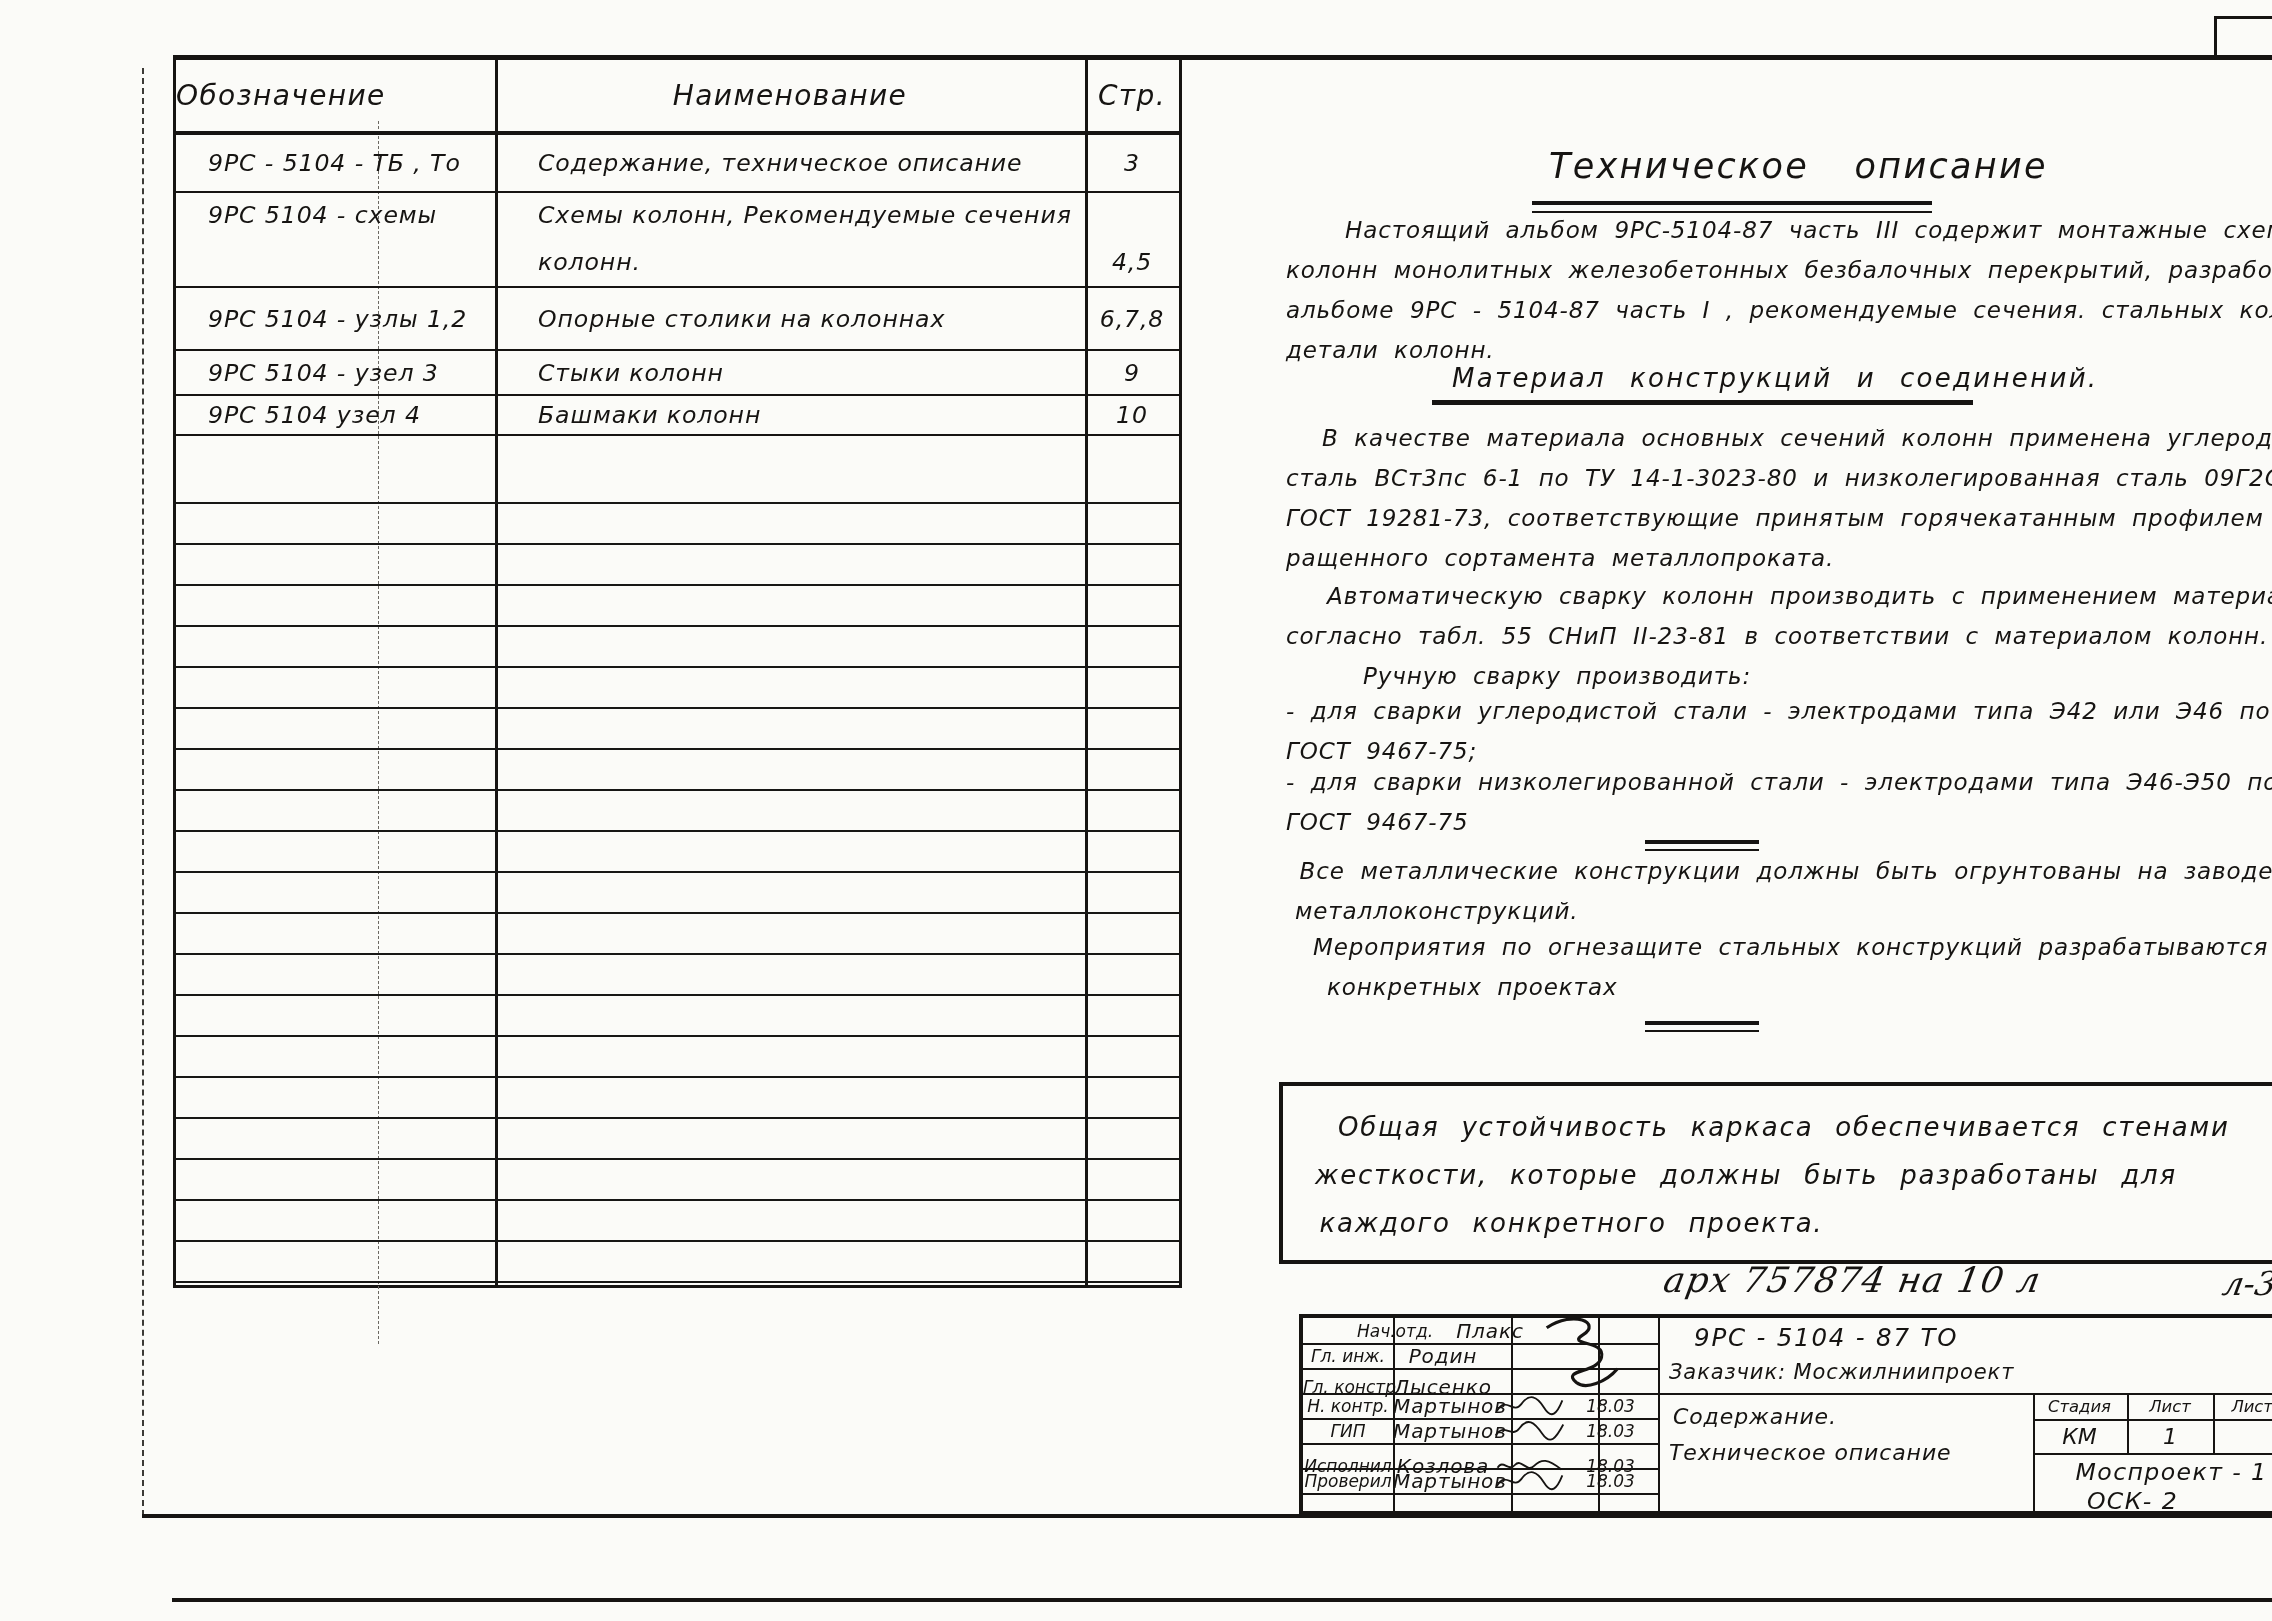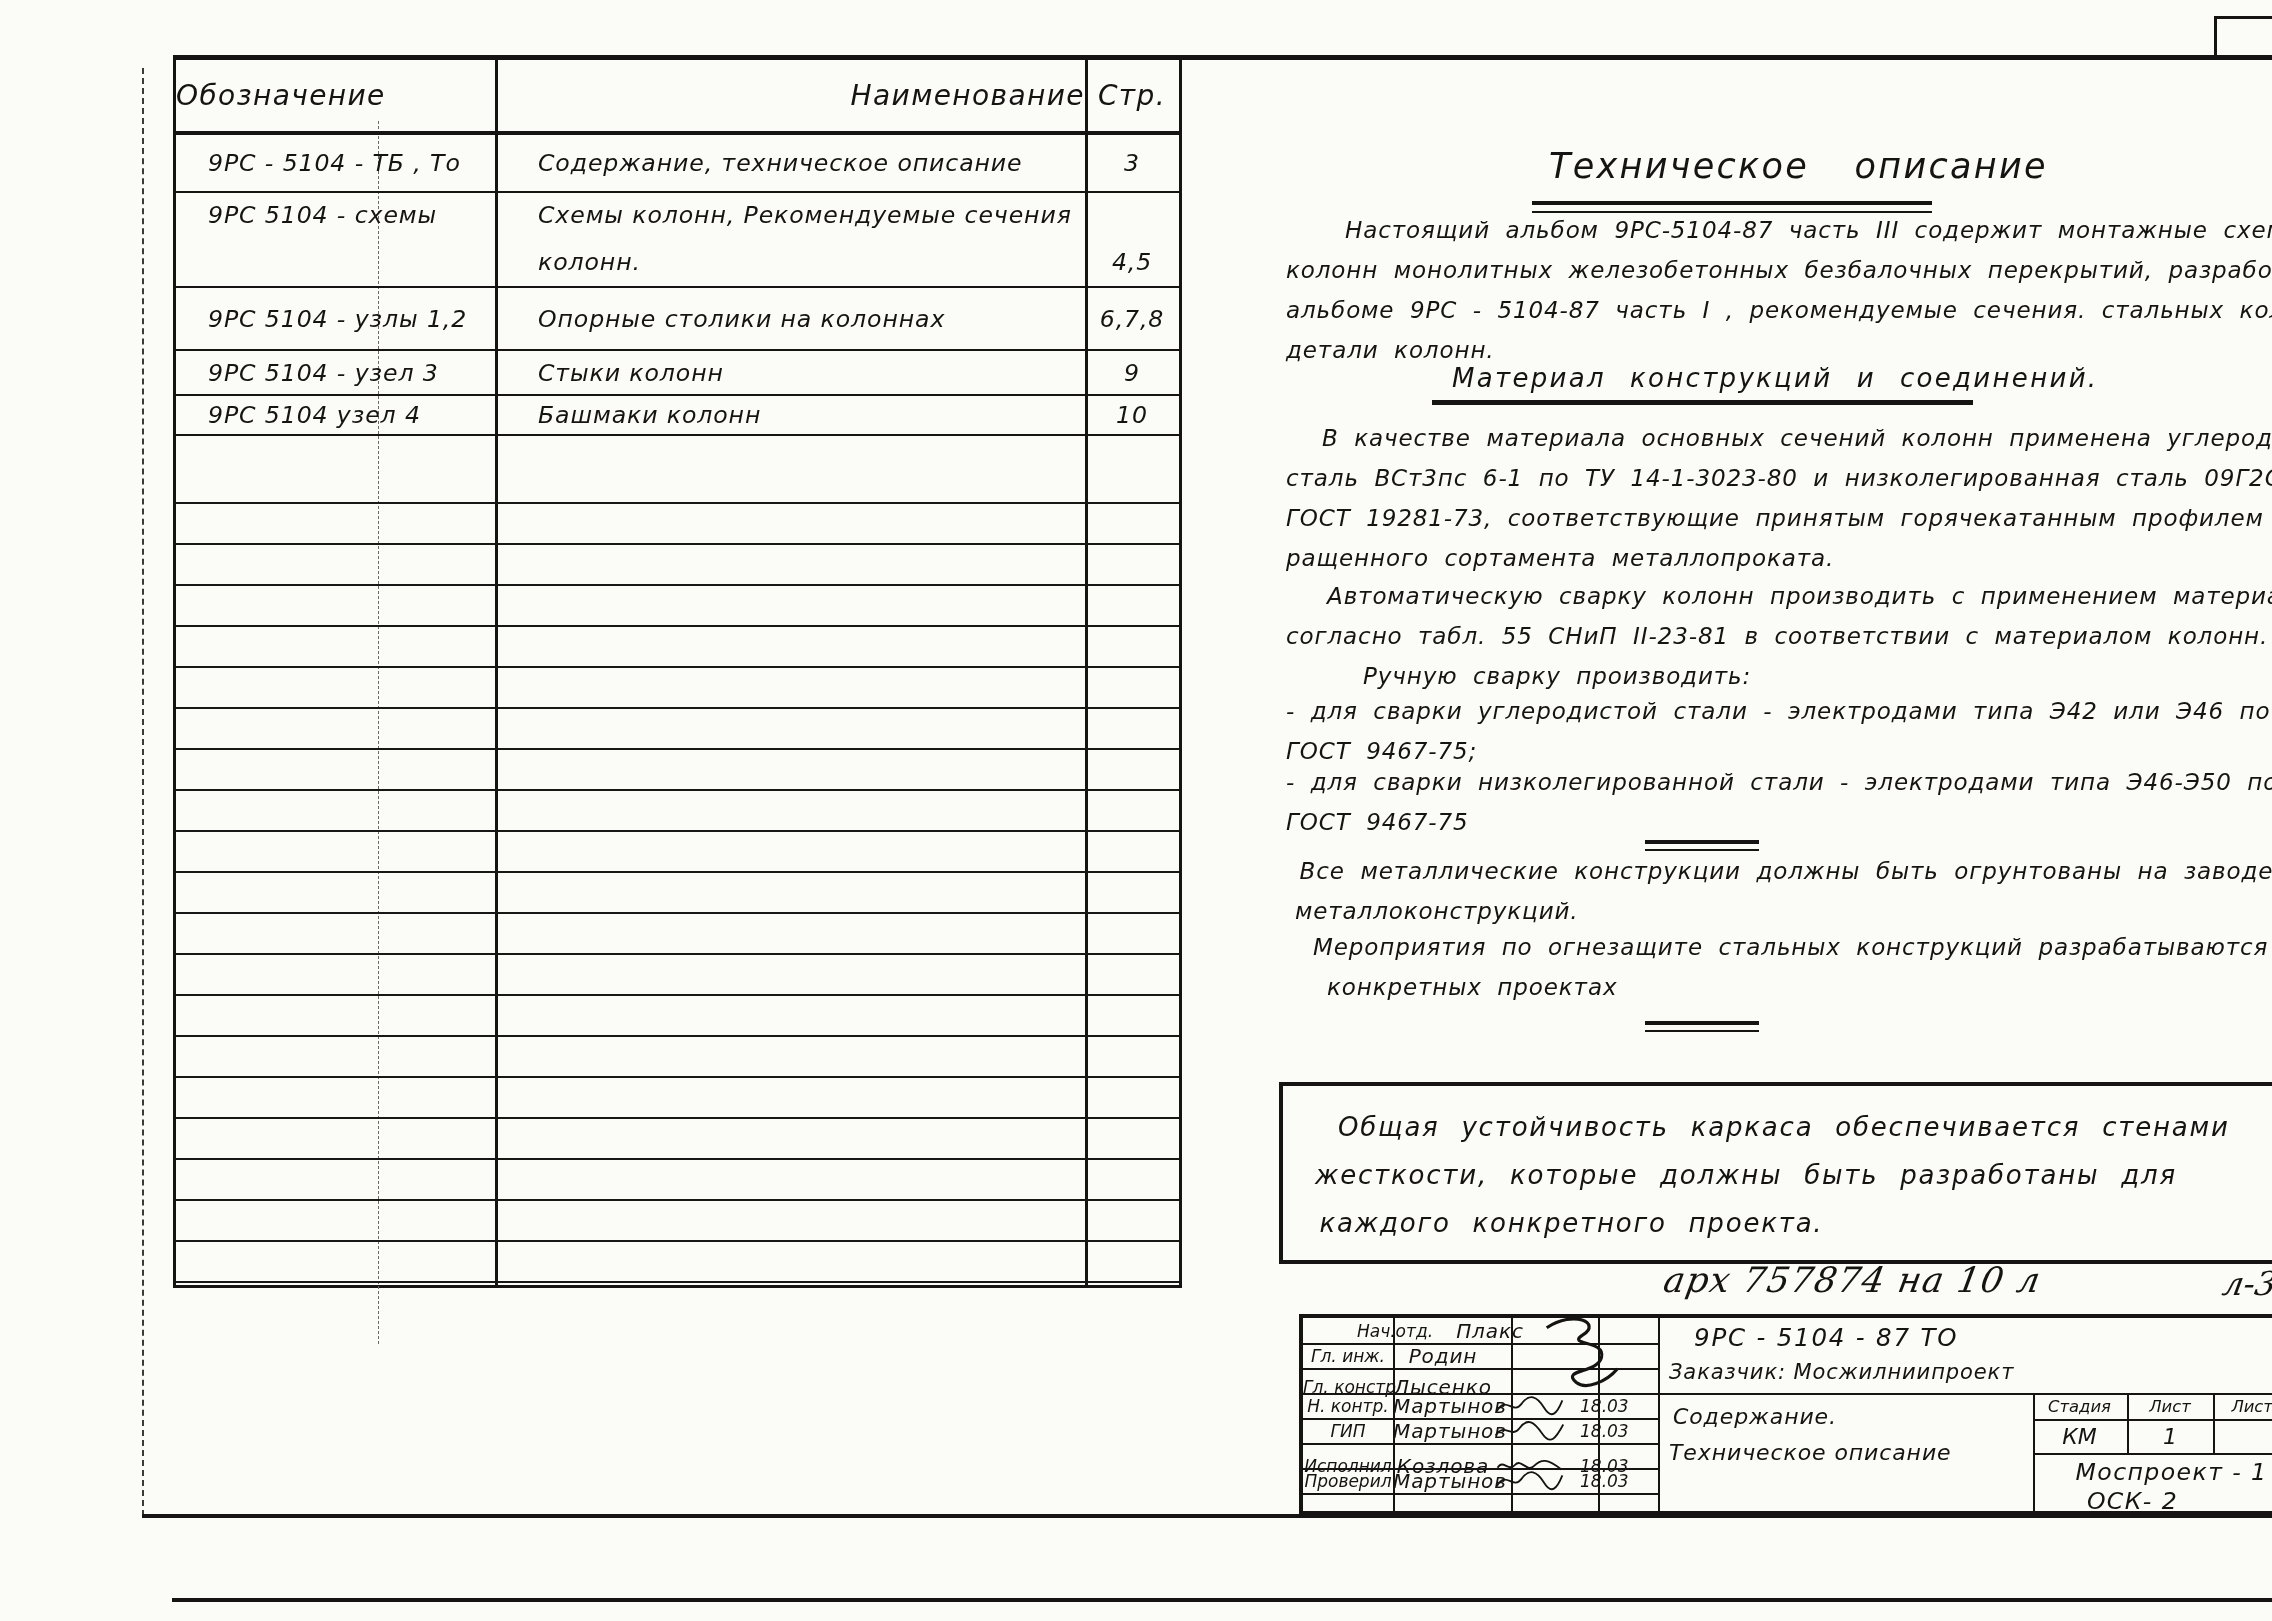--- a/index.html
+++ b/index.html
@@ -14,21 +14,21 @@
   
   .ctable{position:absolute;left:173px;top:55px;width:1009px;height:1233px;
           border:3.6px solid #161412;border-top-width:5px;box-sizing:border-box;}
   .ctable .v{position:absolute;top:0;width:2.7px;height:100%;background:#161412;}
   .trow{position:relative;display:flex;border-bottom:2.7px solid #161412;box-sizing:border-box;}
   .trow .c1{width:319px;box-sizing:border-box;padding-left:32px;}
   .trow .c2{width:590px;box-sizing:border-box;padding-left:43px;}
   .trow .c3{flex:1;text-align:center;}
   .th{height:75px;border-bottom:4.1px solid #161412;font-size:28px;letter-spacing:1.4px;}
   .th .c1{padding-left:0;text-align:left;}
-  .th .c2{padding-left:0;text-align:right;}
+  .th .c2{padding-left:0;text-align:center;}
   .trow div{align-self:center;}
   .cell{font-size:23.6px;letter-spacing:0.9px;white-space:nowrap;}
   .empty-rows{position:absolute;left:0;right:0;bottom:0;height:822px;
     background:repeating-linear-gradient(to bottom,transparent 0,transparent 39px,#171715 39px,#171715 41px);}
   .foldline{position:absolute;left:202px;top:61px;height:1223px;border-left:1.4px dashed #6b6963;}
   
   .rline{font-size:23px;letter-spacing:0.9px;word-spacing:7.3px;white-space:nowrap;line-height:40px;}
   .para{position:absolute;left:1286px;}
   .title{position:absolute;font-size:35px;letter-spacing:2.3px;word-spacing:32px;white-space:nowrap;}
   .dblrule{position:absolute;height:5.5px;border-top:4.5px solid #161412;border-bottom:2.3px solid #161412;}
@@ -43,21 +43,21 @@
   .pn-box{position:absolute;left:2214px;top:16.4px;width:68px;height:44px;border:3.2px solid #161412;box-sizing:border-box;}
   
   .stamp{position:absolute;left:1299px;top:1314px;width:1016px;height:201px;
          border:4.1px solid #161412;box-sizing:border-box;}
   .stamp .sv{position:absolute;width:2.3px;background:#161412;}
   .stamp .sh{position:absolute;height:2.3px;background:#161412;}
   .srow{position:absolute;left:0;width:355px;height:25px;display:flex;align-items:center;}
   .srow .role{width:90px;text-align:center;font-size:17px;white-space:nowrap;overflow:visible;}
   .srow .name{width:100px;text-align:center;font-size:20px;letter-spacing:0.9px;white-space:nowrap;}
   .srow .sig{width:87px;position:relative;}
-  .srow .date{width:61px;text-align:left;font-size:17px;}
+  .srow .date{width:61px;text-align:center;font-size:17px;}
   .stext{position:absolute;white-space:nowrap;}
   .flourish{position:absolute;left:230px;top:-3.6px;}
 </style>
 </head>
 <body>
 
 <div class="sheet">
 
   <div class="ln" style="left:173px;top:55px;width:2189px;height:5px;"></div>
   <div class="dash" style="left:142px;top:68px;height:1448px;"></div>

